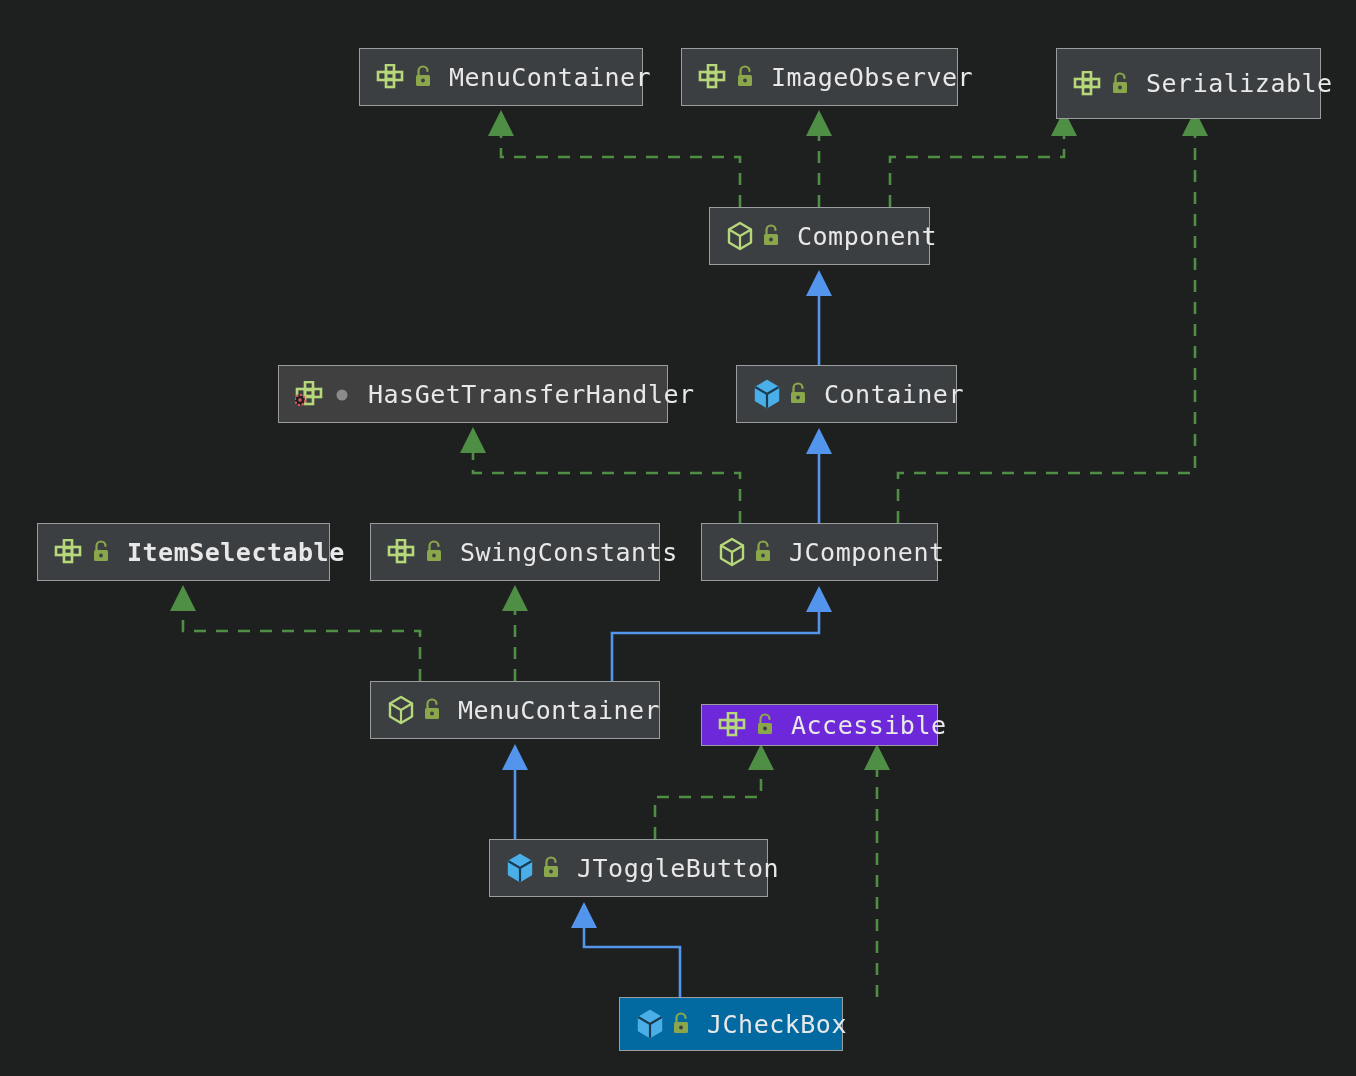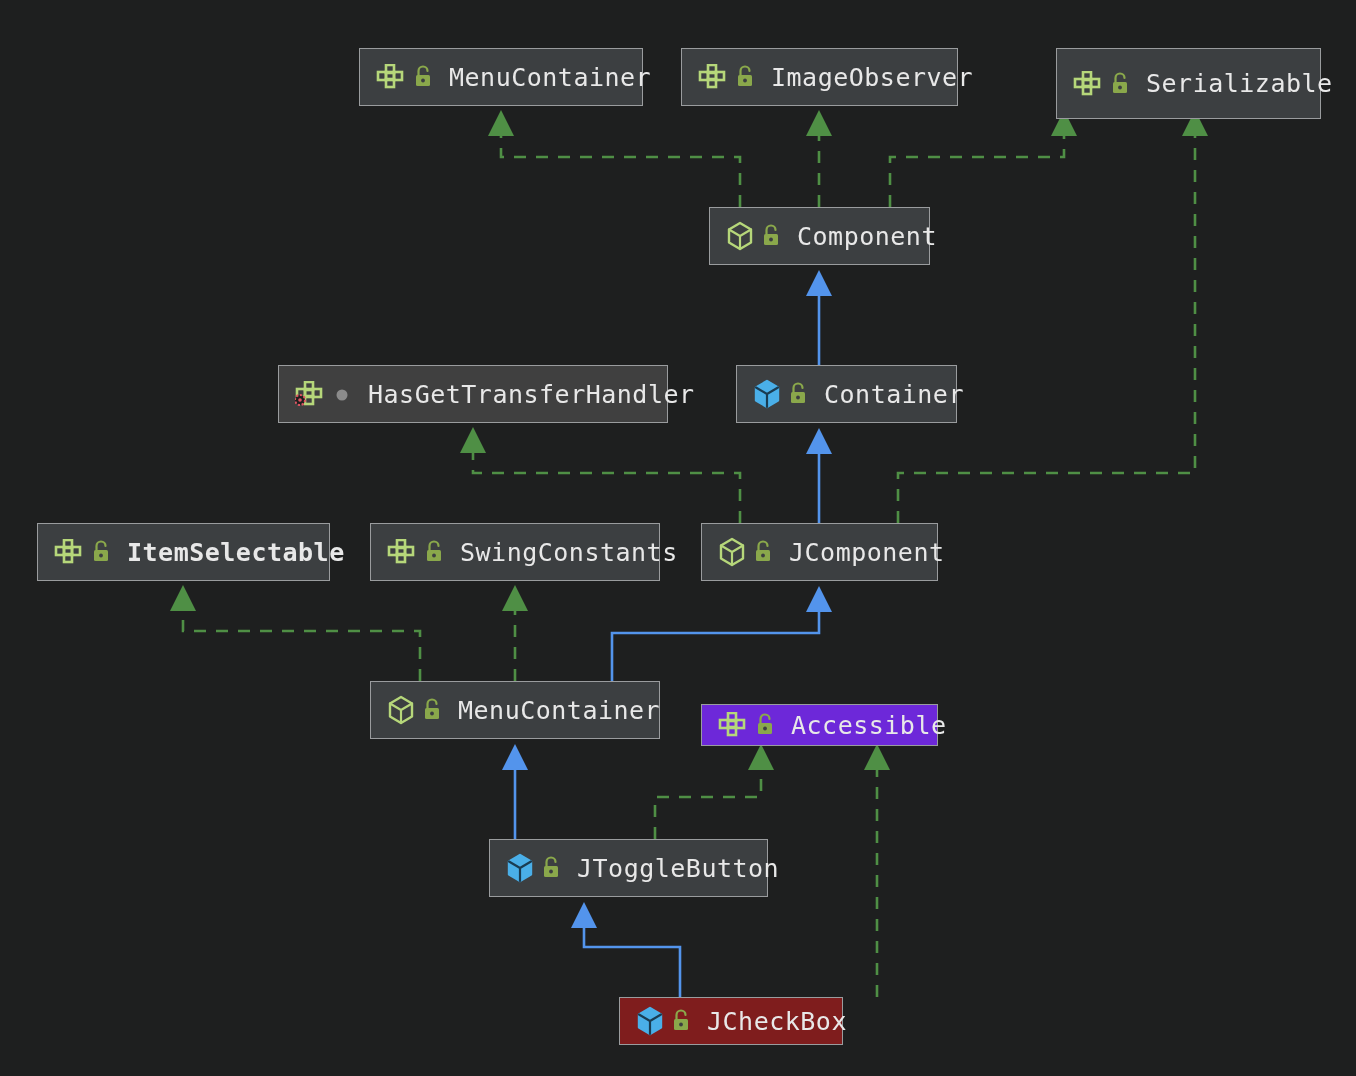--- a/index.html
+++ b/index.html
@@ -304,21 +304,21 @@
           <path d="M3 8.5 L14 15 L25 8.5 M14 15 L14 28" fill="none" stroke="#1a3c52" stroke-width="2.2" stroke-linejoin="round" stroke-linecap="round"></path>
         </svg>
         <svg width="20" height="26" viewBox="0 0 20 26" class="vis">
           <path d="M5.5 11 L5.5 7 A4.5 4.5 0 0 1 14.5 7" fill="none" stroke="#8aa84b" stroke-width="2.2" stroke-linecap="round"></path>
           <rect x="3" y="11" width="14" height="11" rx="1.5" fill="#8aa84b"></rect>
           <circle cx="10" cy="16.5" r="1.9" fill="#3c3f41"></circle>
         </svg>
       </span>
       <span class="label" style="color: rgb(232, 232, 232);">JToggleButton</span>
     </div>
-    <div class="node" style="left: 619px; top: 997px; width: 224px; height: 48px; background: #7f1d1d; border-color: rgb(154, 156, 158);">
+    <div class="node" style="left: 619px; top: 997px; width: 224px; height: 54px; background: #0369a1; border-color: rgb(154, 156, 158);">
       <span class="icons">
         <svg width="28" height="30" viewBox="0 0 28 30" class="ico">
           <path d="M14 2 L25 8.5 L25 21.5 L14 28 L3 21.5 L3 8.5 Z" fill="#4aafe8" stroke="#4aafe8" stroke-width="2.4" stroke-linejoin="round"></path>
           <path d="M3 8.5 L14 15 L25 8.5 M14 15 L14 28" fill="none" stroke="#1a3c52" stroke-width="2.2" stroke-linejoin="round" stroke-linecap="round"></path>
         </svg>
         <svg width="20" height="26" viewBox="0 0 20 26" class="vis">
           <path d="M5.5 11 L5.5 7 A4.5 4.5 0 0 1 14.5 7" fill="none" stroke="#8aa84b" stroke-width="2.2" stroke-linecap="round"></path>
           <rect x="3" y="11" width="14" height="11" rx="1.5" fill="#8aa84b"></rect>
           <circle cx="10" cy="16.5" r="1.9" fill="#3c3f41"></circle>
         </svg>

